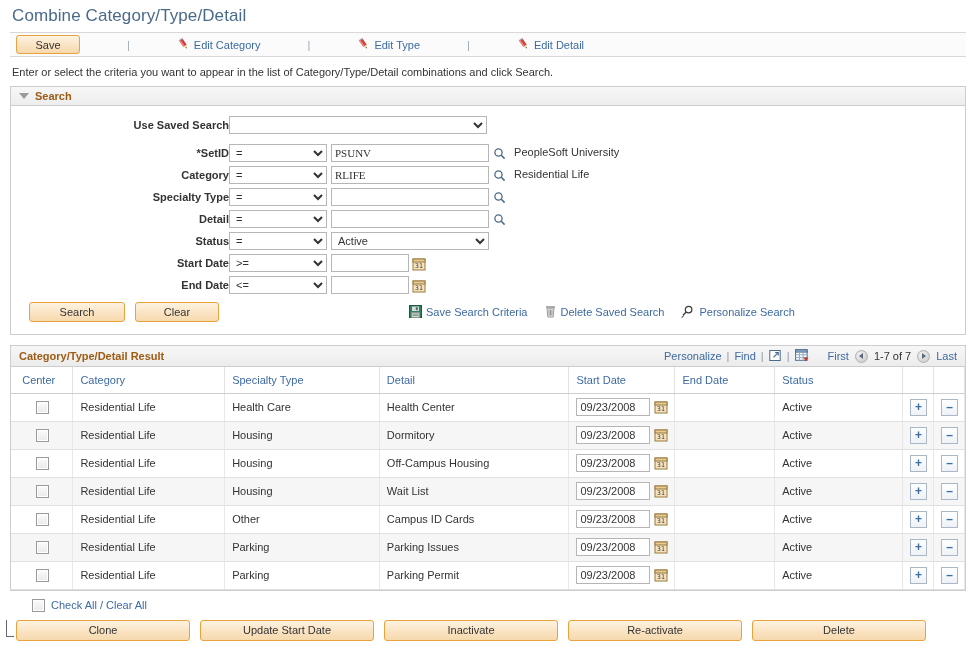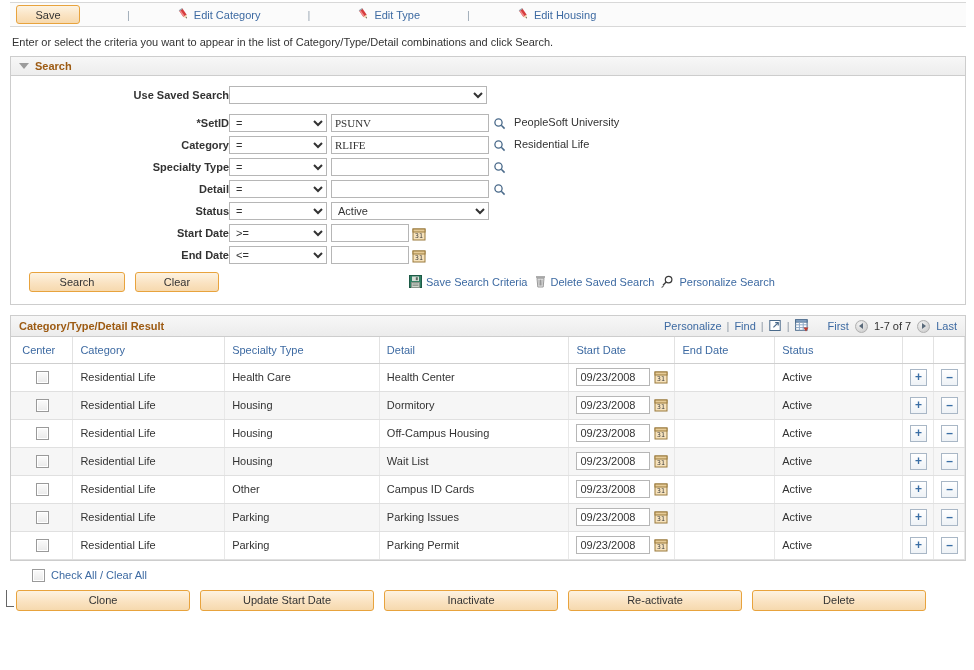--- a/index.html
+++ b/index.html
@@ -126,21 +126,21 @@
   .ico-mag { width: 13px; height: 13px; display:inline-block; vertical-align:middle; cursor:pointer;}
   .ico-cal { width: 14px; height: 14px; display:inline-block; vertical-align:middle; cursor:pointer;}
 
   
   .srch-actions {
     display: flex; align-items: center;
     padding: 6px 0 4px 18px;
   }
   .btn-wide { width: 96px; height: 20px; }
   .btn-clear { width: 84px; height: 20px; margin-left: 10px; }
-  .link-row { display:flex; align-items:center; gap: 6px; margin-left: 190px; justify-content: center; }
+  .link-row { display:flex; align-items:center; gap: 16px; margin-left: 190px; justify-content: center; }
   .link-ico { display:inline-flex; align-items:center; gap:4px; color:#3d6aa2; text-decoration:none; font-size:11px;}
 
   
   .grid-wrap { margin: 10px 8px 0 10px; border:1px solid #cdcdcd; }
   .grid-head {
     height: 21px;
     background: linear-gradient(to bottom,#f7f7f7,#ececec);
     border-bottom: 1px solid #cdcdcd;
     display:flex; align-items:center; justify-content: space-between;
     padding: 0 8px 0 8px;
@@ -227,20 +227,21 @@
     width:8px; height:17px;
     border-left:1px solid #666; border-bottom:1px solid #666;
   }
   .btn-foot { width: 174px; height: 21px; }
 </style>
 </head>
 <body>
 
 <div class="page">
 
+  <div class="page-title">Combine Category/Type/Detail</div>
 
   <div class="toolbar">
     <button class="btn btn-save">Save</button>
     <span class="tb-sep">|</span>
     <a class="tb-link" href="#">
       <span class="ico-pencil">
         <svg width="13" height="13" viewBox="0 0 13 13">
             <g transform="rotate(-35 6.5 6.5)">
               <rect x="5" y="1" width="4" height="7.5" fill="#d63b3b"></rect>
               <rect x="5" y="1" width="1.6" height="7.5" fill="#f08a8a"></rect>
@@ -273,21 +274,21 @@
         <svg width="13" height="13" viewBox="0 0 13 13">
             <g transform="rotate(-35 6.5 6.5)">
               <rect x="5" y="1" width="4" height="7.5" fill="#d63b3b"></rect>
               <rect x="5" y="1" width="1.6" height="7.5" fill="#f08a8a"></rect>
               <polygon points="5,8.5 9,8.5 7,11.6" fill="#f0d9b0"></polygon>
               <polygon points="6.3,10.4 7.7,10.4 7,11.6" fill="#3a3a3a"></polygon>
               <rect x="5" y="0.4" width="4" height="1.1" fill="#9aa4ad"></rect>
             </g>
           </svg>
       </span>
-      <span>Edit Housing</span>
+      <span>Edit Detail</span>
     </a>
   </div>
 
   <div class="instruction">Enter or select the criteria you want to appear in the list of Category/Type/Detail combinations and click Search.</div>
 
   <div class="panel">
     <div class="panel-head">
       <span class="tri"></span>
       <span class="panel-title">Search</span>
     </div>

